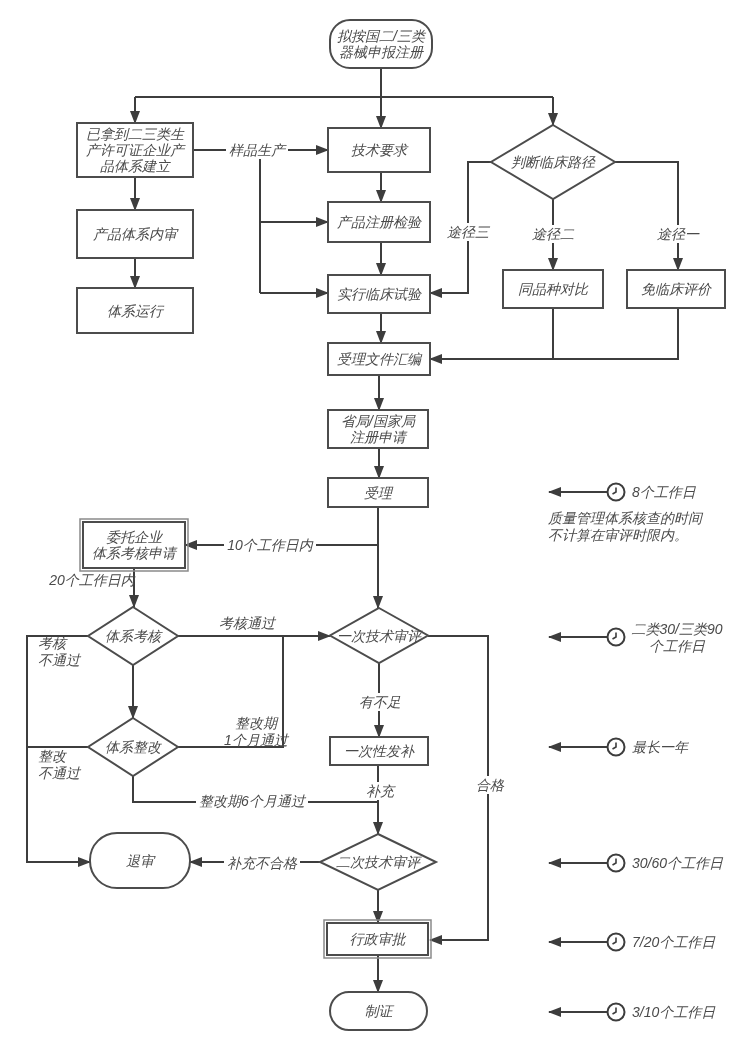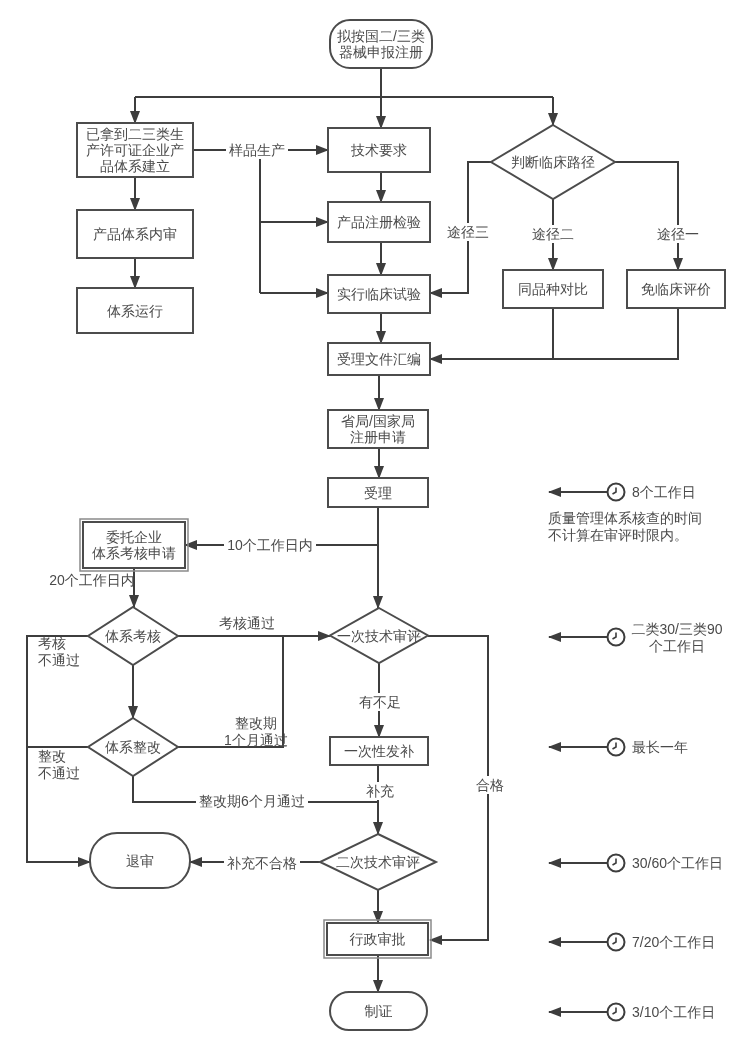--- a/index.html
+++ b/index.html
@@ -1,17 +1,17 @@
 <!DOCTYPE html>
 <html><head>
 <meta charset="utf-8">
 <style>
   html,body{margin:0;padding:0;background:#ffffff;}
   .page{width:750px;height:1054px;background:#ffffff;position:relative;overflow:hidden;
-        font-family:"Liberation Sans","DejaVu Sans",sans-serif;}
+        font-family:"Liberation Sans","DejaVu Sans",sans-serif;font-style:italic;}
   svg{display:block;}
   svg text{font-family:"Liberation Sans","DejaVu Sans",sans-serif;}
 </style>
 </head>
 <body>
 
 <div class="page">
   <div id="canvas">
       <svg width="750" height="1054" viewBox="0 0 750 1054" style="background:#ffffff">
         <defs>

